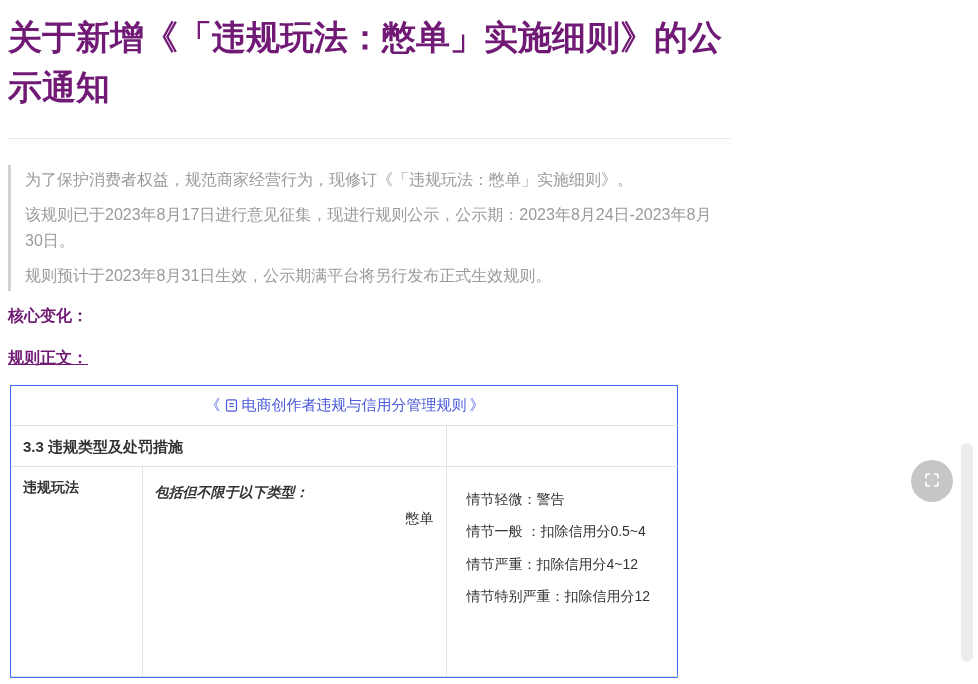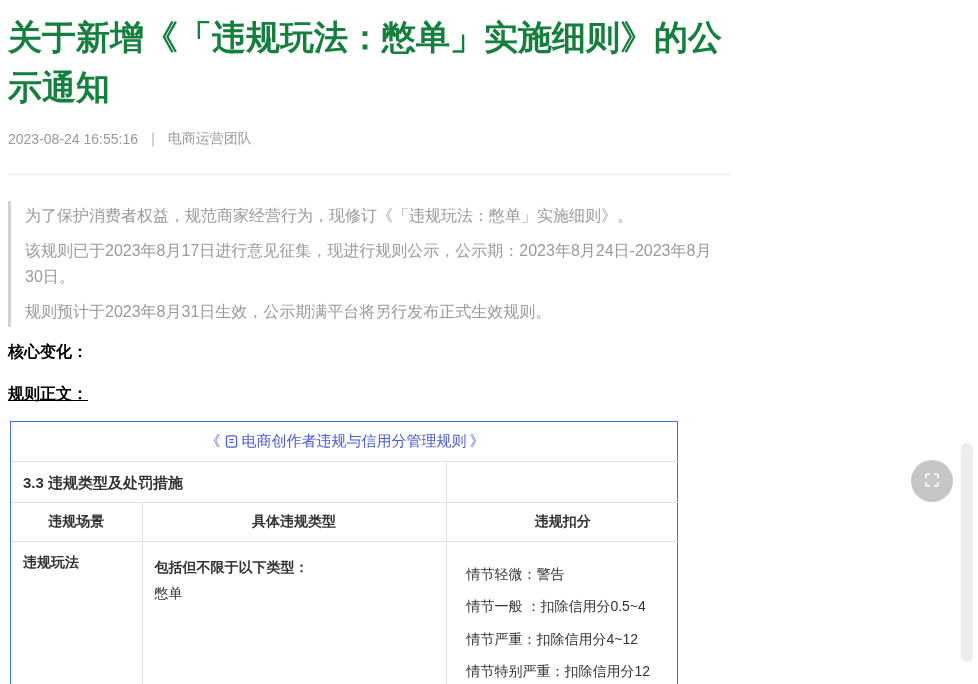--- a/index.html
+++ b/index.html
@@ -16,21 +16,21 @@
     background:#fff;
     font-family:"Liberation Sans","DejaVu Sans",sans-serif;
     color:var(--text-dark);
   }
   .content{position:absolute;left:8px;top:0;width:724px;}
   .page-title{
     margin-top:12px;
     font-size:34px;
     line-height:50px;
     font-weight:700;
-    color:#15803d;
+    color:#701a75;
   }
   .meta{
     margin-top:18px;
     font-size:14px;
     color:#999;
     display:flex;
     align-items:center;
     gap:8px;
   }
   .divider{
@@ -48,21 +48,21 @@
     font-size:16px;
     line-height:26px;
     width:720px;
   }
   .notice-quote p{margin:0 0 9px;}
   .notice-quote p:last-child{margin-bottom:0;}
   .section-label{
     margin-top:15px;
     font-size:16px;
     font-weight:700;
-    color:#000000;
+    color:#701a75;
   }
   .section-value{
     margin-top:17px;
     font-size:16px;
     color:#333;
   }
   .rule-label{margin-top:21px;text-decoration:underline;}
   .table-wrap{
     margin-top:16px;
     margin-left:2px;
@@ -111,22 +111,22 @@
     vertical-align:middle;
     font-weight:700;
     font-size:14px;
     color:#333;
   }
   tr.data-row td{
     height:210px;
     padding:12px;
   }
   tr.data-row td.scene-cell{font-weight:700;}
-  .type-intro{font-weight:700;line-height:26px;}
-  .type-item{line-height:26px;}
+  .type-intro{font-weight:700;line-height:26px;font-style:italic;}
+  .type-item{line-height:26px;text-align:right;}
   .penalties p{margin:8px;line-height:24.6px;}
   .scrollbar{
     position:absolute;
     left:961px;
     top:443px;
     width:12px;
     height:219px;
     border-radius:7px;
     background:#EDEDED;
   }
@@ -146,25 +146,20 @@
   }
   .expand-btn svg{width:18px;height:18px;}
 </style>
 </head>
 <body>
 
 <div class="content">
 
   <h1 class="page-title">关于新增《「违规玩法：憋单」实施细则》的公示通知</h1>
 
-  <div class="meta">
-    <span>2023-08-24 16:55:16</span>
-    <span>｜</span>
-    <span>电商运营团队</span>
-  </div>
 
   <hr class="divider">
 
   <blockquote class="notice-quote">
     <p>为了保护消费者权益，规范商家经营行为，现修订《「违规玩法：憋单」实施细则》。</p>
     <p>该规则已于2023年8月17日进行意见征集，现进行规则公示，公示期：2023年8月24日-2023年8月30日。</p>
     <p>规则预计于2023年8月31日生效，公示期满平台将另行发布正式生效规则。</p>
   </blockquote>
 
   <div class="section-label">核心变化：</div>
@@ -191,25 +186,20 @@
             </span>
             <span>电商创作者违规与信用分管理规则</span>
             <span class="bracket">》</span>
           </a>
         </td>
       </tr>
       <tr class="heading-row">
         <td colspan="2">3.3 违规类型及处罚措施</td>
         <td></td>
       </tr>
-      <tr class="header-row">
-        <th>违规场景</th>
-        <th>具体违规类型</th>
-        <th>违规扣分</th>
-      </tr>
       <tr class="data-row">
         <td class="scene-cell">违规玩法</td>
         <td>
           <div class="type-intro">包括但不限于以下类型：</div>
           <div class="type-item">憋单</div>
         </td>
         <td>
           <div class="penalties">
             <p>情节轻微：警告</p>
             <p>情节一般 ：扣除信用分0.5~4</p>

